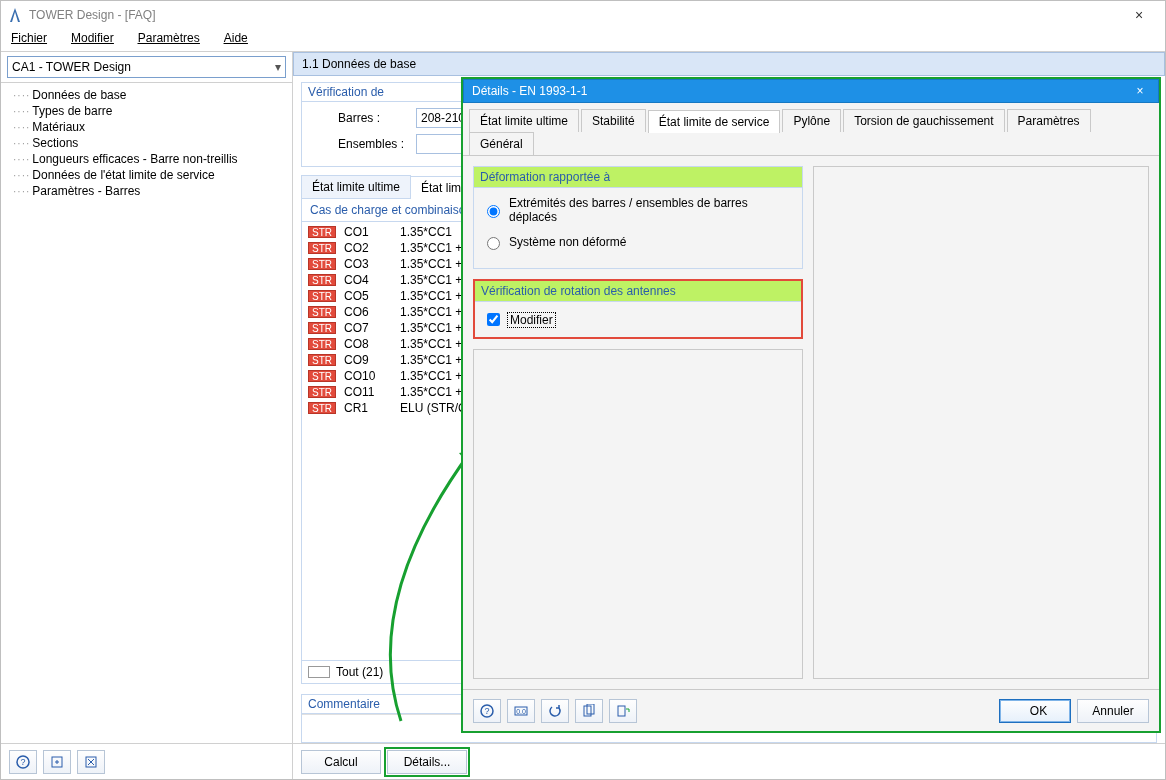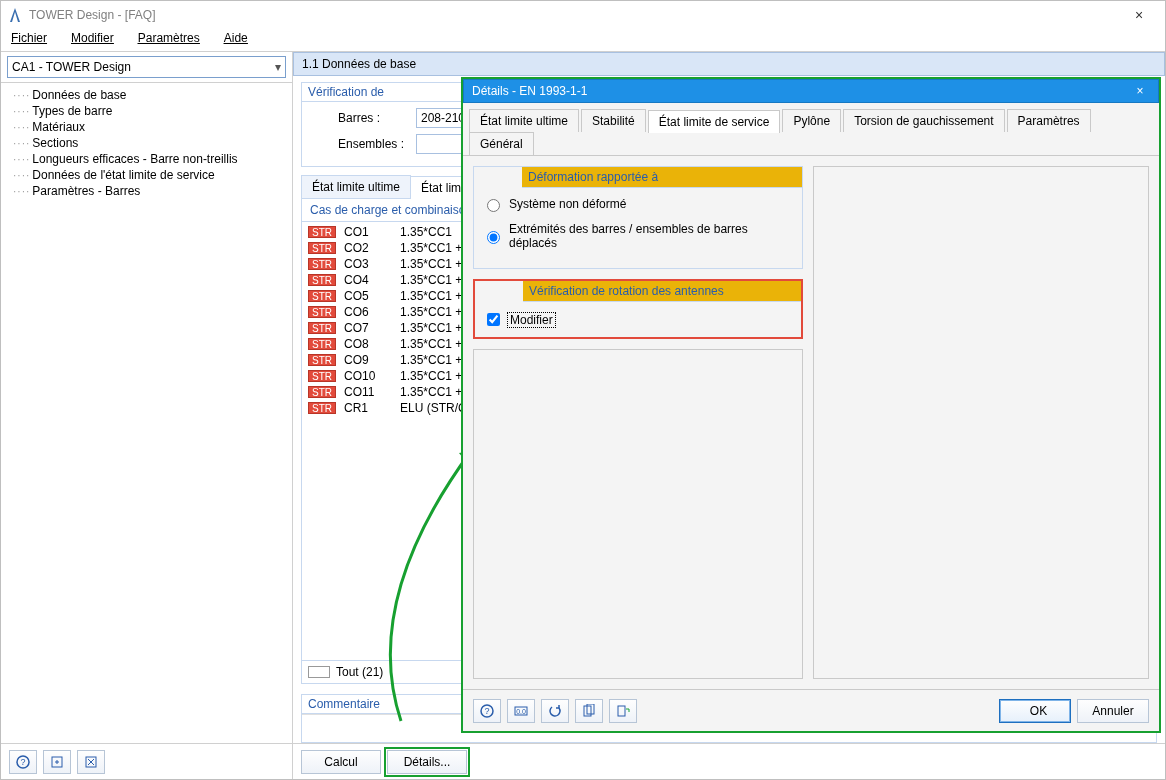--- a/index.html
+++ b/index.html
@@ -67,21 +67,21 @@
   .dlg-close-x{width:20px;text-align:center;}
   .dlg-tabs{display:flex;background:#f4f4f4;padding:6px 6px 0 6px;border-bottom:1px solid #c9c9c9;flex-wrap:wrap;}
   .dlg-tab{padding:4px 10px;border:1px solid #c9c9c9;border-bottom:none;background:#f4f4f4;margin-right:2px;}
   .dlg-tab.active{background:#fff;position:relative;top:1px;}
   .dlg-body{flex:1;padding:10px;display:flex;flex-direction:column;gap:10px;background:#f4f4f4;min-height:0;}
   .twocol{display:flex;gap:10px;flex:1;min-height:0;}
   .leftcol{width:330px;display:flex;flex-direction:column;gap:10px;}
   .rightcol{flex:1;border:1px solid #c9c9c9;background:#f4f4f4;}
   .dlg-group{border:1px solid #c7d8ef;background:#f4f4f4;}
   .dlg-group.highlight{border:2px solid #e24a3b;}
-  .dlg-group>.legend{color:#2a5dab;background:#eab308;padding:3px 6px;border-bottom:1px solid #c7d8ef;font-size:12px;margin-left:48px;}
+  .dlg-group>.legend{color:#2a5dab;background:#bef264;padding:3px 6px;border-bottom:1px solid #c7d8ef;font-size:12px;}
   .dlg-group>.body{padding:8px;}
   .radio-row{display:flex;align-items:center;gap:6px;margin-bottom:10px;}
   .bigempty{flex:1;border:1px solid #c9c9c9;background:#f4f4f4;}
   .dlg-bottom{height:42px;border-top:1px solid #c9c9c9;display:flex;align-items:center;padding:0 10px;gap:6px;background:#f4f4f4;}
   .dlg-bottom .spacer{flex:1;}
   .btn-ok{width:72px;height:24px;border:1px solid #1e6fbf;background:linear-gradient(#fefefe,#e6f0fb);display:flex;align-items:center;justify-content:center;box-shadow:0 0 0 1px #7fb4e8 inset;padding-left:7px;}
   .btn-cancel{width:72px;height:24px;border:1px solid #b7c5d6;background:linear-gradient(#fefefe,#eef2f8);display:flex;align-items:center;justify-content:center;}
   
   .arrow-svg{position:absolute;left:370px;top:440px;width:120px;height:290px;pointer-events:none;}
   .check-outline{border:1px dotted #000;padding:0 2px;}
@@ -290,26 +290,26 @@
       <div class="dlg-tab">Paramètres</div>
       <div class="dlg-tab">Général</div>
     </div>
     <div class="dlg-body">
       <div class="twocol">
         <div class="leftcol">
           <div class="dlg-group">
             <div class="legend">Déformation rapportée à</div>
             <div class="body">
               <div class="radio-row">
+                <input type="radio" name="def" checked="" style="">
+                <span>Extrémités des barres / ensembles de barres déplacés</span>
+              </div>
+              <div class="radio-row">
                 <input type="radio" name="def" style="">
                 <span>Système non déformé</span>
-              </div>
-              <div class="radio-row">
-                <input type="radio" name="def" checked="" style="">
-                <span>Extrémités des barres / ensembles de barres déplacés</span>
               </div>
             </div>
           </div>
           <div class="dlg-group highlight">
             <div class="legend">Vérification de rotation des antennes</div>
             <div class="body">
               <label style="display:inline-flex;align-items:center;gap:4px;">
                 <input type="checkbox" checked="" style="">
                 <span class="check-outline">Modifier</span>
               </label>

